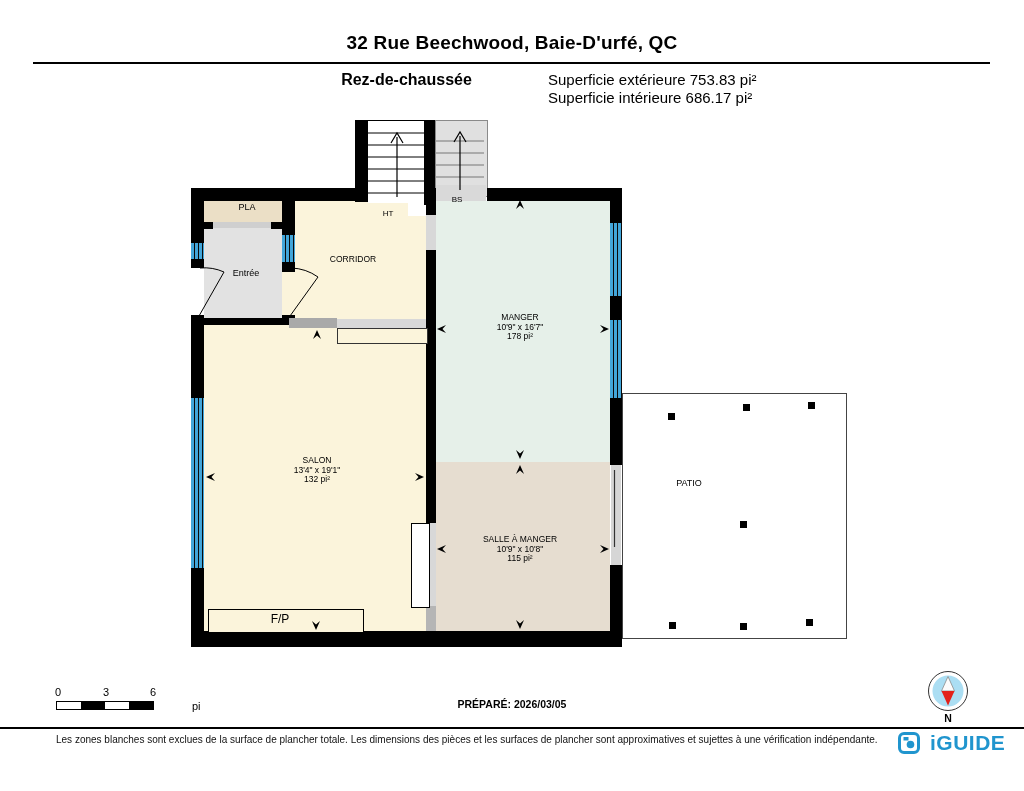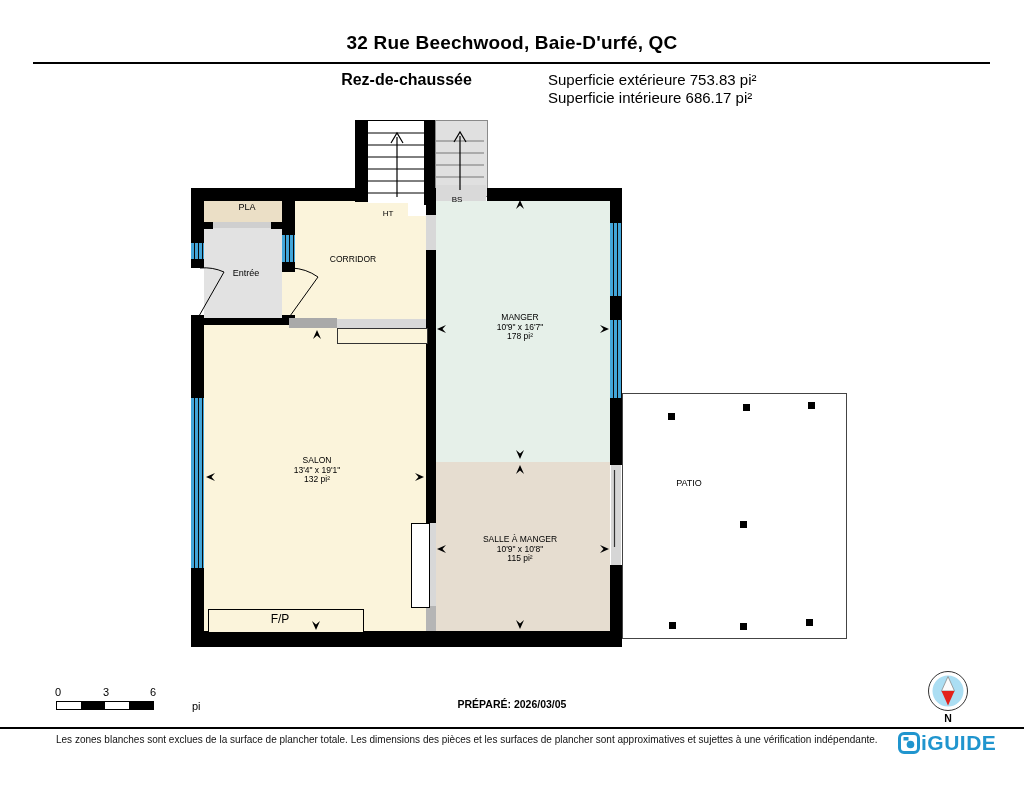--- a/index.html
+++ b/index.html
@@ -19,21 +19,21 @@
   .title{position:absolute;top:32px;left:0;width:100%;text-align:center;
          font-size:19px;font-weight:bold;letter-spacing:.2px;}
   .hline{position:absolute;background:#000;}
   .sub-label{position:absolute;left:300px;width:213px;top:71px;text-align:center;
              font-size:16px;font-weight:bold;}
   .sub-area{position:absolute;left:548px;font-size:15px;}
   .scale-num{position:absolute;font-size:11px;transform:translateX(-50%);}
   .prepared{position:absolute;top:698px;left:0;width:100%;text-align:center;
             font-size:10.5px;font-weight:bold;}
   .footer-text{position:absolute;left:40px;top:734px;font-size:10px;color:#111;padding-left:16px;}
-  .brand{position:absolute;left:897px;top:731px;display:flex;align-items:center;gap:0;}
+  .brand{position:absolute;left:897px;top:731px;display:flex;align-items:center;gap:9px;}
   .brand-text{font-size:21px;font-weight:bold;color:#2095ce;letter-spacing:.5px;}
   .north{position:absolute;left:938px;top:712px;width:20px;text-align:center;
          font-size:10.5px;font-weight:bold;}
   svg{display:block;}
 </style>
 </head>
 <body>
 
 <div class="page">
 

